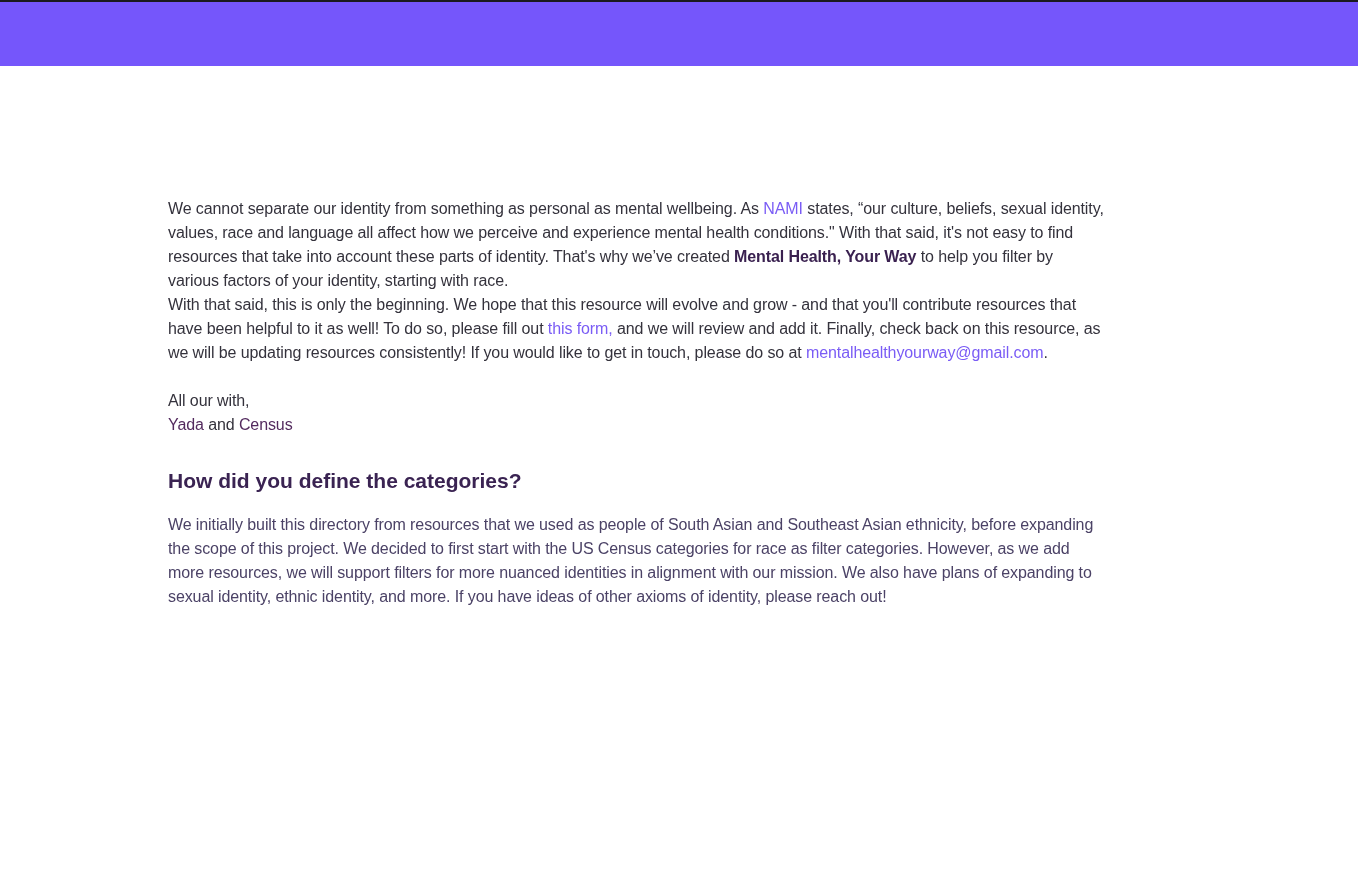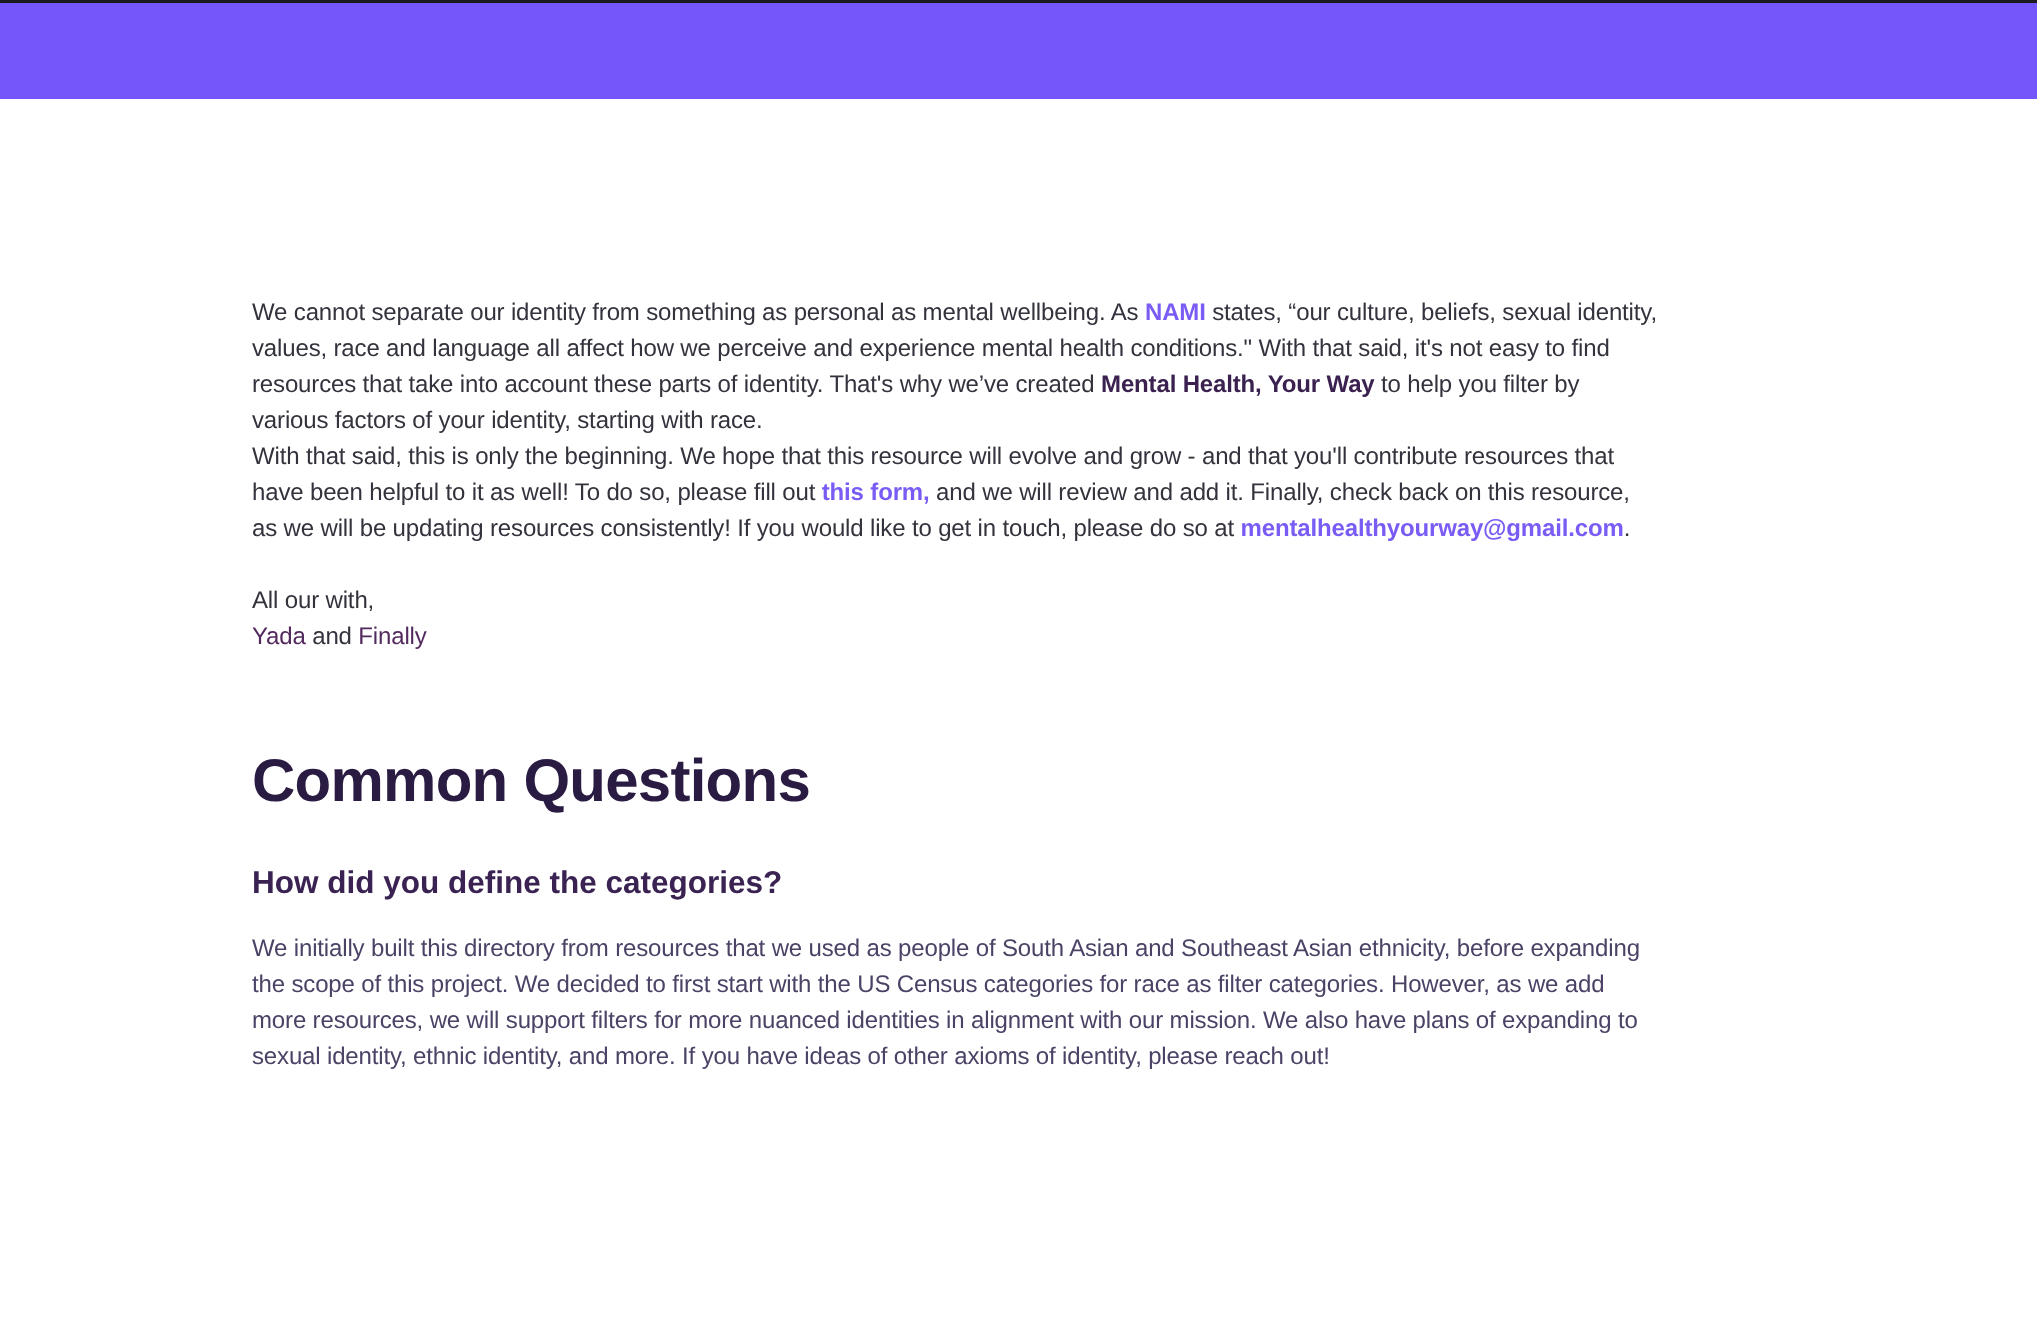--- a/index.html
+++ b/index.html
@@ -28,21 +28,21 @@
   }
   p {
     margin: 0;
     font-size: 16px;
     line-height: 24px;
     color: var(--body-text, #34323C);
     letter-spacing: -0.1px;
   }
   a.link {
     color: var(--link, #7A5CF5);
-    font-weight: bold;
+    font-weight: normal;
     text-decoration: none;
   }
   .brand-bold {
     color: var(--brand-bold, #3A2150);
     font-weight: bold;
   }
   .signoff-1 { margin-top: 24px; }
   a.sig-link {
     color: var(--signature-link, #532A5E);
     text-decoration: none;
@@ -72,22 +72,21 @@
 
 <div class="top-edge"></div>
 <header class="header-bar"></header>
 
 <main class="content">
 
   <section>
     <p><span>We cannot separate our identity from something as personal as mental wellbeing. As </span><a class="link" href="#">NAMI</a><span> states, “our culture, beliefs, sexual identity, values, race and language all affect how we perceive and experience mental health conditions." With that said, it's not easy to find resources that take into account these parts of identity. That's why we’ve created </span><span class="brand-bold">Mental Health, Your Way</span><span> to help you filter by various factors of your identity, starting with race.</span></p>
     <p><span>With that said, this is only the beginning. We hope that this resource will evolve and grow - and that you'll contribute resources that have been helpful to it as well! To do so, please fill out </span><a class="link" href="#">this form,</a><span> and we will review and add it. Finally, check back on this resource, as we will be updating resources consistently! If you would like to get in touch, please do so at </span><a class="link" href="#">mentalhealthyourway@gmail.com</a><span>.</span></p>
     <p class="signoff-1">All our with,</p>
-    <p><a class="sig-link" href="#">Yada</a><span> and </span><a class="sig-link" href="#">Finally</a></p>
+    <p><a class="sig-link" href="#">Yada</a><span> and </span><a class="sig-link" href="#">Census</a></p>
   </section>
 
-  <h1 class="cq-title">Common Questions</h1>
 
   <h3 class="cq-question">How did you define the categories?</h3>
 
   <p class="cq-answer">We initially built this directory from resources that we used as people of South Asian and Southeast Asian ethnicity, before expanding the scope of this project. We decided to first start with the US Census categories for race as filter categories. However, as we add more resources, we will support filters for more nuanced identities in alignment with our mission. We also have plans of expanding to sexual identity, ethnic identity, and more. If you have ideas of other axioms of identity, please reach out!</p>
 
 </main>
 
 </body></html>

